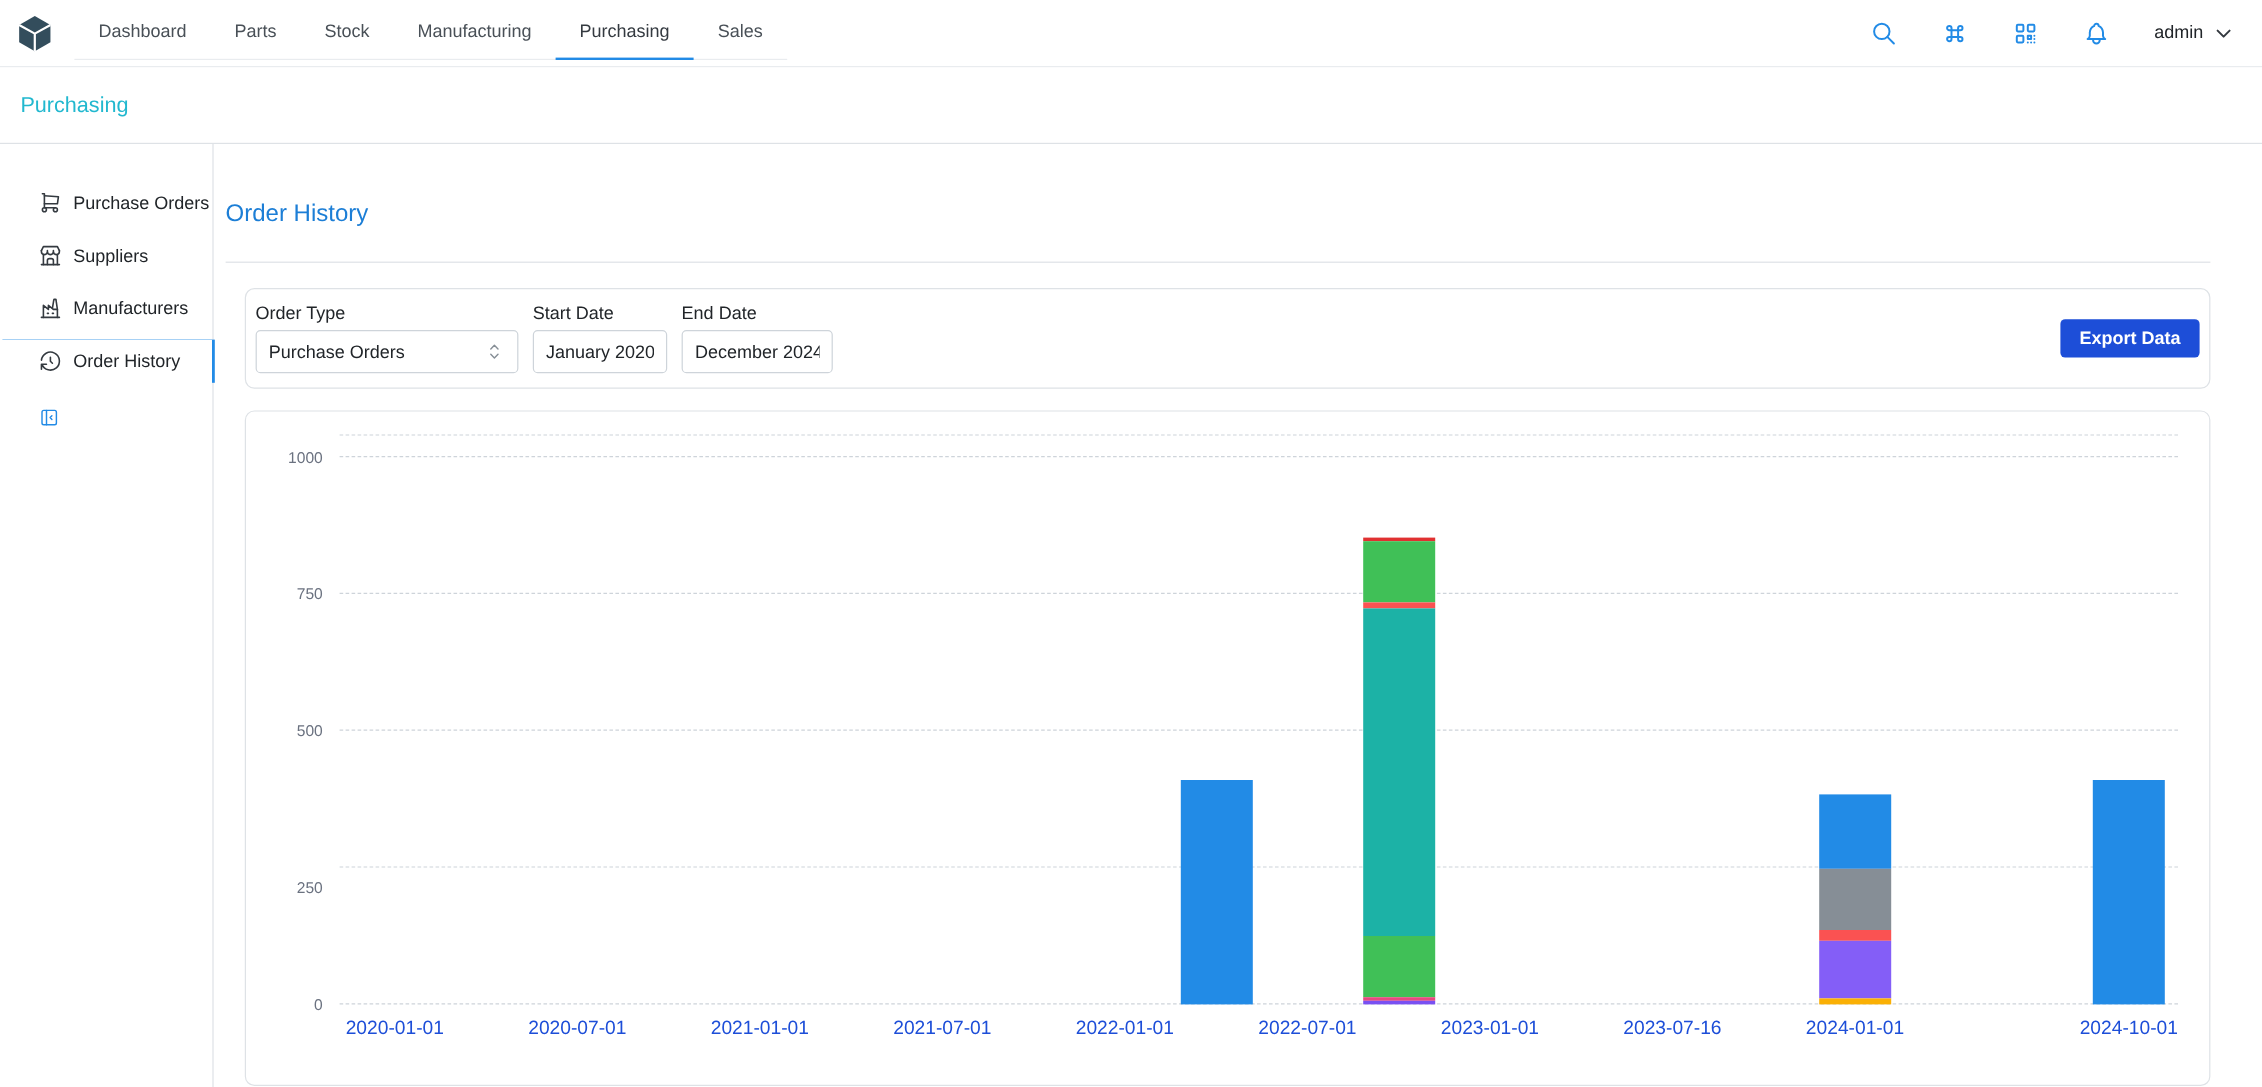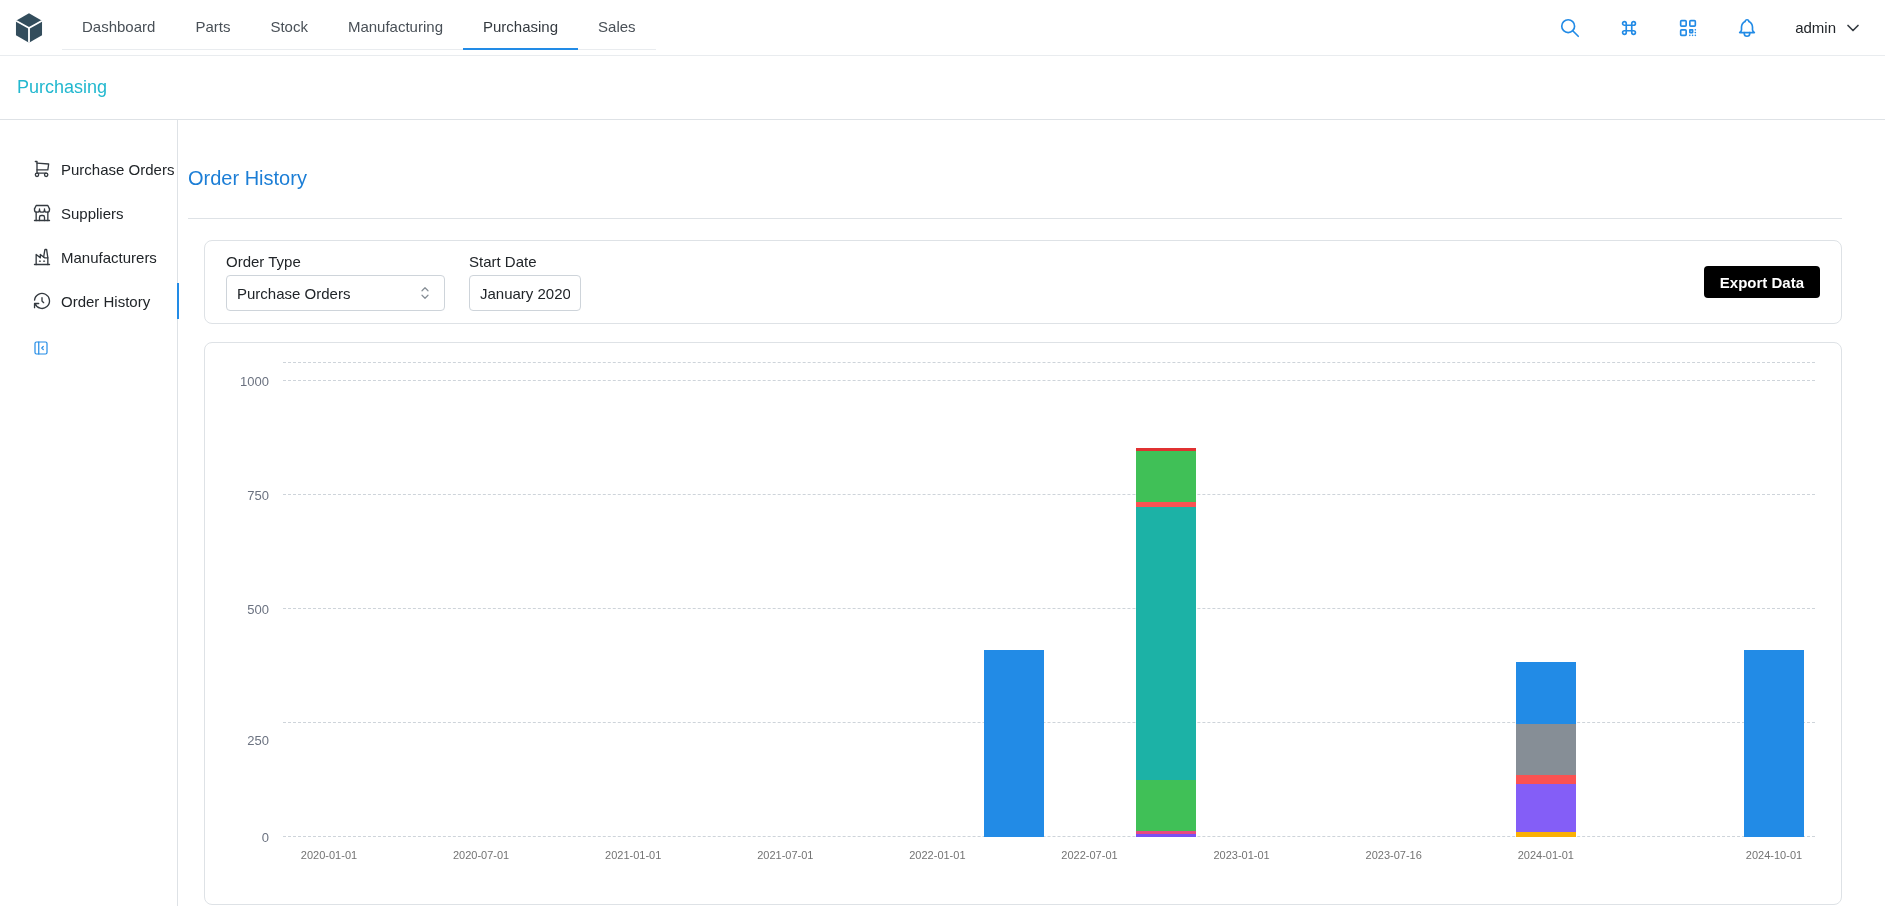--- a/index.html
+++ b/index.html
@@ -41,46 +41,46 @@
   .sb-item.active { box-shadow:2px 0 0 0 #228be6; }
   .collapse-btn { margin:12px 0 0 32px; color:#228be6; cursor:pointer; display:flex; width:20px; }
 
   main { flex:1; padding:0 43px 0 10px; }
   .page-title { margin:46px 0 28px 0; font-size:20px; line-height:24px; font-weight:500; color:#1c7ed6; }
   .divider { border:none; border-top:1px solid #dee2e6; margin:0; }
 
   
   .filter-card { margin:21px 0 0 16px; width:calc(100% - 16px); height:84px;
                  border:1px solid #dee2e6; border-radius:8px;
-                 display:flex; align-items:center; gap:24px; padding:10px 21px; }
+                 display:flex; align-items:center; gap:12px; padding:10px 8px; }
   .fgroup { display:flex; flex-direction:column; }
   .flabel { font-size:15px; font-weight:500; color:#212529; margin-bottom:5px; }
   .select, .tinput { height:36px; border:1px solid #ced4da; border-radius:4px; background:#fff;
                      display:flex; align-items:center; padding:0 10px; font-size:15px; color:#212529; }
   .tinput { font-family:"Liberation Sans", sans-serif; }
   input.tinput { outline:none; }
   .select { justify-content:space-between; cursor:pointer; }
   .select.focused { border:1.5px solid #228be6; }
   .selector-icon { color:#868e96; display:flex; margin-left:8px; }
   .w-select { width:219px; }
   .w-start { width:112px; }
   .w-end { width:126px; }
-  .export-btn { margin-left:auto; height:32px; padding:0 16px; background:#000000; color:#fff;
+  .export-btn { margin-left:auto; height:32px; padding:0 16px; background:#1d4ed8; color:#fff;
                 border:none; border-radius:4px; font-size:15px; font-weight:600; cursor:pointer;
                 font-family:"Liberation Sans", sans-serif; }
 
   
   .chart-card { margin:18px 0 0 16px; width:calc(100% - 16px); height:563px;
                 border:1px solid #dee2e6; border-radius:8px; }
   .chart-plot { position:relative; margin:20px 26px 0 78px; height:474px; }
   .gridline { position:absolute; left:0; right:0; height:0; border-top:1px dashed #ced4da; }
   .ytick { position:absolute; right:calc(100% + 14px); transform:translateY(50%);
            font-size:13px; color:#6b7280;text-align:right; }
   .xtick { position:absolute; top:calc(100% + 12px); transform:translateX(-50%);
-           font-size:11px; color:#737373; white-space:nowrap; }
+           font-size:16px; color:#1d4ed8; white-space:nowrap; }
   .bar { position:absolute; bottom:0; width:60px; display:flex; flex-direction:column; cursor:pointer; }
   .seg { width:100%; }
 </style>
 </head>
 <body>
 
 <div>
 
   <header class="navbar">
     <div class="logo">
@@ -215,20 +215,24 @@
               <svg width="18" height="18" viewBox="0 0 24 24" fill="none" stroke="currentColor" stroke-width="1.6" stroke-linecap="round" stroke-linejoin="round">
                 <path d="M8 9l4-4l4 4"></path>
                   <path d="M8 15l4 4l4-4"></path>
               </svg>
             </span>
           </div>
         </div>
         <div class="fgroup">
           <span class="flabel">Start Date</span>
           <input class="tinput w-start" readonly="" value="January 2020" style="">
+        </div>
+        <div class="fgroup">
+          <span class="flabel">End Date</span>
+          <input class="tinput w-end" readonly="" value="December 2024" style="">
         </div>
         <button class="export-btn">Export Data</button>
       </section>
 
       <section class="chart-card">
         <div class="chart-plot">
             <div class="gridline" style="bottom: 0px;"></div>
             <div class="ytick" style="bottom: 0px;">0</div>
             <div class="gridline" style="bottom: 113.9px;"></div>
             <div class="ytick" style="bottom: 97px;">250</div>

